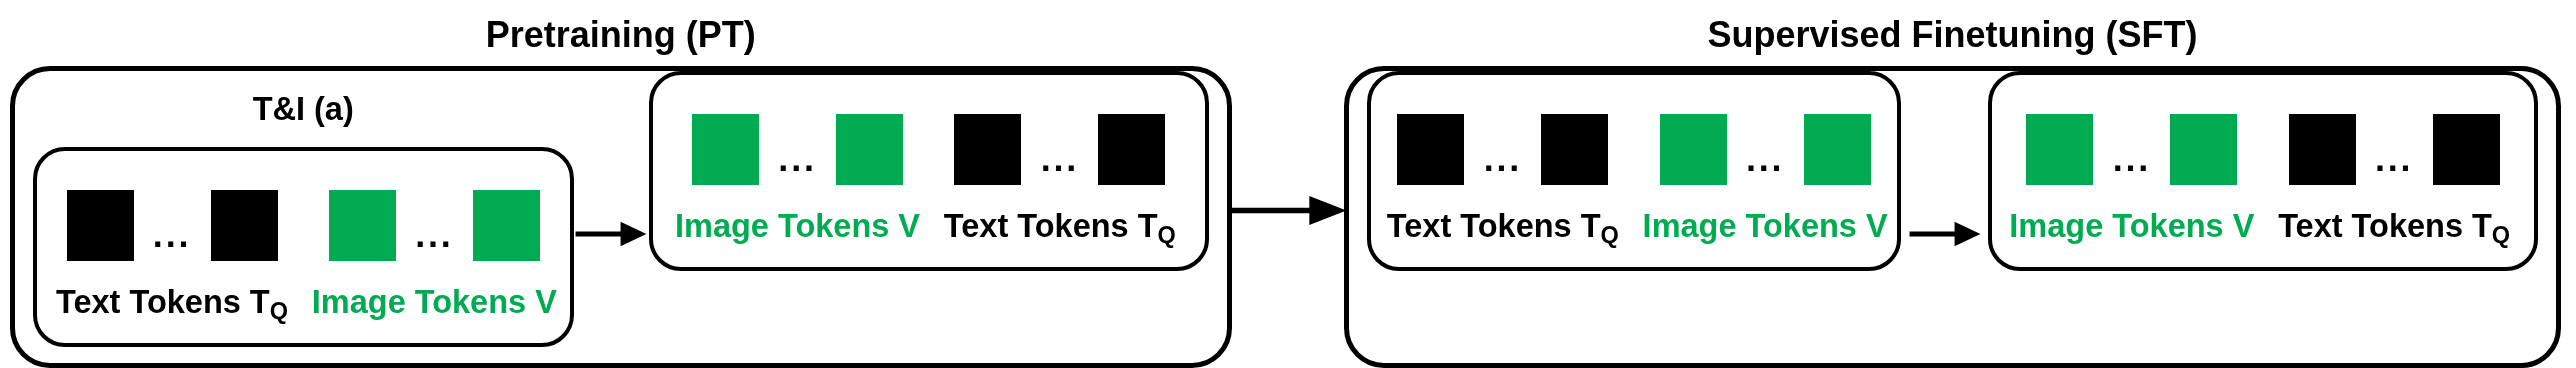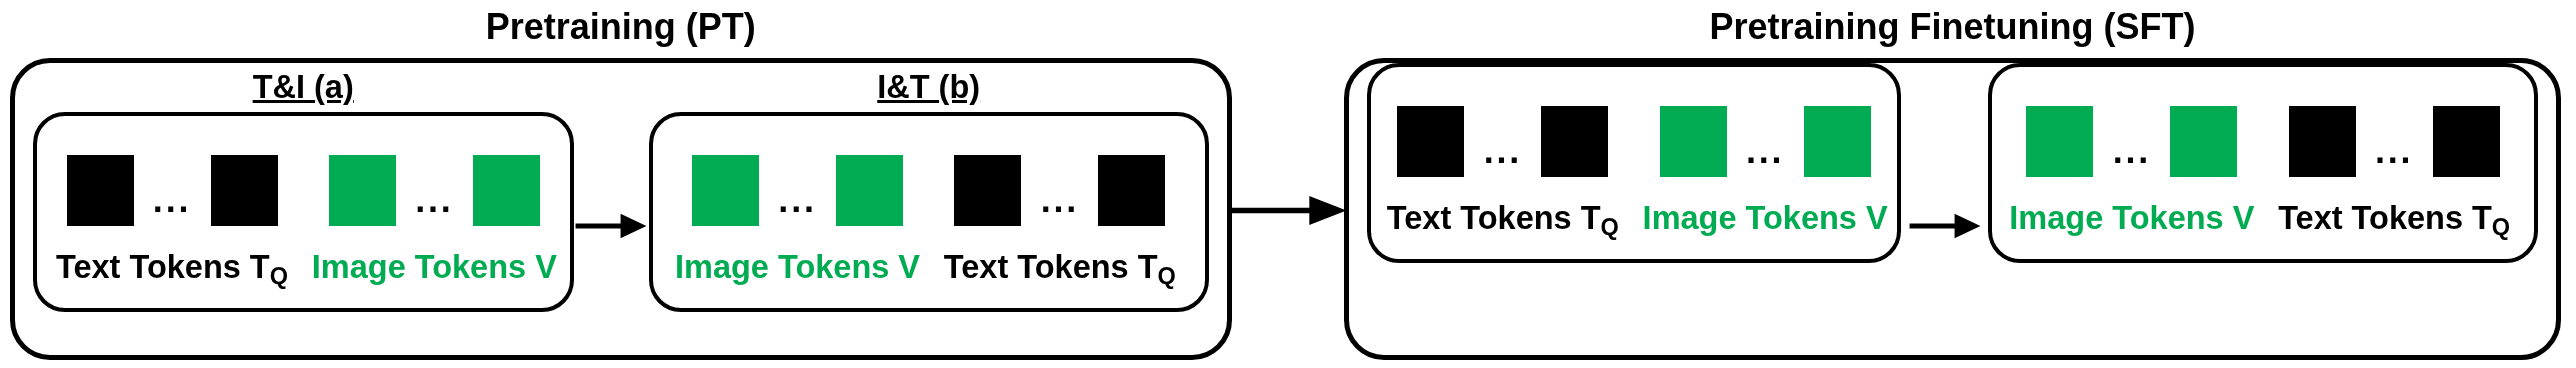--- a/index.html
+++ b/index.html
@@ -6,43 +6,43 @@
   .diagram {
     position: relative;
     width: 2576px;
     height: 368px;
     background: #ffffff;
     font-family: "Liberation Sans", sans-serif;
     font-weight: bold;
     color: #000;
     overflow: hidden;
   }
-  .stage { position: absolute; top: 0; display: flex; flex-direction: column; }
+  .stage { position: absolute; top: 8px; display: flex; flex-direction: column; }
   .stage-pt  { left: 9.7px;   width: 1222px; }
   .stage-sft { left: 1344px; width: 1217px; }
   .stage-title {
     height: 58px;
     display: flex; align-items: center; justify-content: center;
     font-size: 36px; line-height: 1;
     padding-bottom: 4.1px; box-sizing: border-box;
   }
   .outer-box {
     height: 302px;
     border: 5.5px solid #000;
     border-radius: 40px;
     box-sizing: border-box;
     background: #fff;
     display: flex; justify-content: space-between; align-items: flex-start;
     padding: 0 18px;
   }
   .panel-wrap { display: flex; flex-direction: column; }
   .panel-title {
-    height: 49px;
+    height: 76px;
     display: flex; align-items: center; justify-content: center;
-    font-size: 32.5px; line-height: 1; text-decoration: underline;
+    font-size: 32.5px; line-height: 1;
   }
   .panel {
     height: 200px;
     box-sizing: border-box;
     border: 4.8px solid #000;
     border-radius: 32px;
     background: #fff;
     display: flex; justify-content: center; align-items: flex-start;
     gap: 8.3px;
     padding: 39px 2.8px 0 2.8px;
@@ -101,21 +101,20 @@
       </div>
 
       <div class="inner-arrow">
         <svg width="72" height="30" viewBox="0 0 104 44">
           <line x1="0" y1="22" x2="72" y2="22" stroke="#000" stroke-width="7"></line>
           <polygon points="66,4 104,22 66,40" fill="#000"></polygon>
         </svg>
       </div>
 
       <div class="panel-wrap">
-        <div class="panel-title">I&amp;T (b)</div>
         <div class="panel w-b">
           <div class="token-group">
             <div class="tokens">
               <div class="sq" style="background: rgb(0, 171, 82);"></div>
               <div class="dots">...</div>
               <div class="sq" style="background: rgb(0, 171, 82);"></div>
             </div>
             <div class="label" style="color: rgb(0, 171, 82);"><span>Image Tokens V</span><span class="sub"></span></div>
           </div>
           <div class="token-group">
@@ -133,21 +132,21 @@
   </div>
 
   <div class="stage-arrow">
     <svg width="118" height="33" viewBox="0 0 170 48">
       <line x1="0" y1="24" x2="124" y2="24" stroke="#000" stroke-width="8"></line>
       <polygon points="116,3 170,24 116,45" fill="#000"></polygon>
     </svg>
   </div>
 
   <div class="stage stage-sft">
-    <div class="stage-title">Pretraining Finetuning (SFT)</div>
+    <div class="stage-title">Supervised Finetuning (SFT)</div>
     <div class="outer-box">
 
       <div class="panel-wrap">
         <div class="panel w-c">
           <div class="token-group">
             <div class="tokens">
               <div class="sq" style="background: rgb(0, 0, 0);"></div>
               <div class="dots">...</div>
               <div class="sq" style="background: rgb(0, 0, 0);"></div>
             </div>

